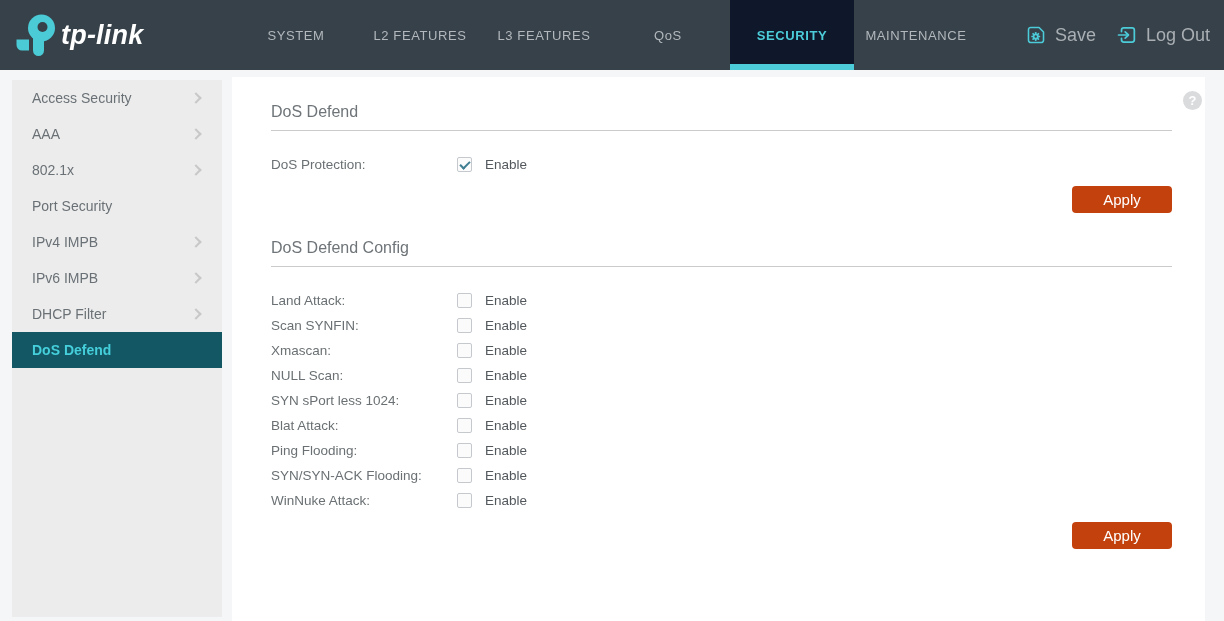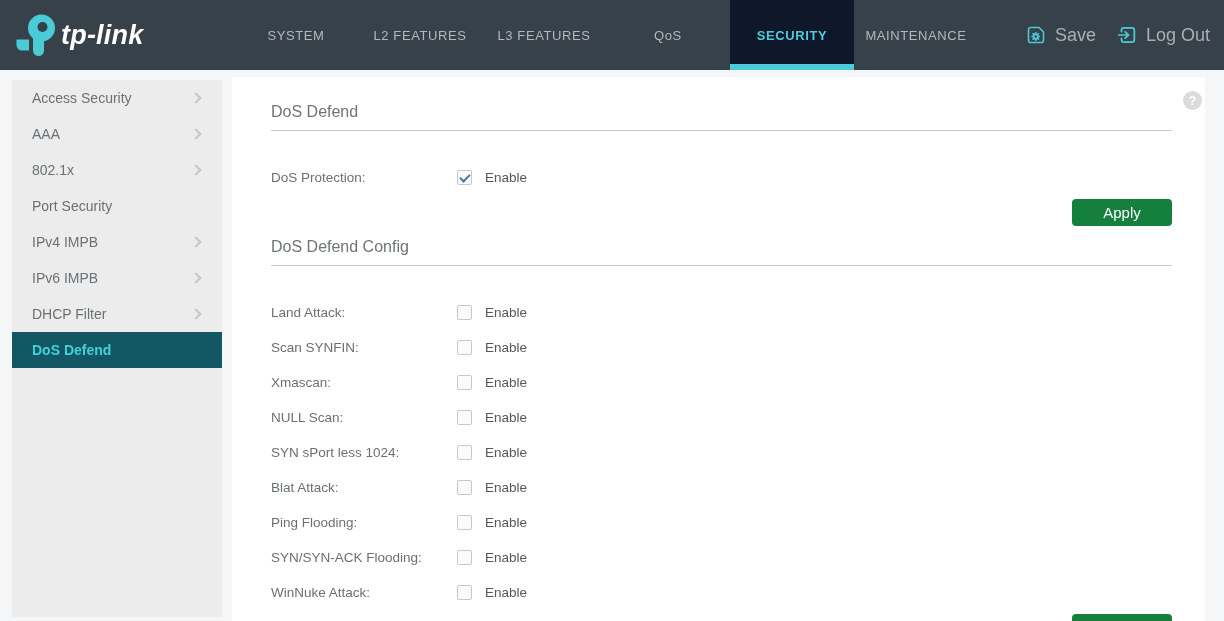--- a/index.html
+++ b/index.html
@@ -39,39 +39,39 @@
     transform:rotate(45deg); margin-right:3px;
   }
   .side-item.has-sub .chev { display:block; }
   .side-item.active { background:#125763; color:#45CFDB; font-weight:bold; }
 
   
   .content { position:absolute; left:232px; top:77px; width:973px; height:544px; background:#FFFFFF; }
   .content-inner { padding:26px 33px 0 39px; }
   .section-title { color:#6E7478; font-size:16px; line-height:18px; }
   .rule { height:1px; background:#C9CBCD; margin-top:9px; }
-  .section-2 { margin-top:12px; }
-
-  .field-row { display:flex; align-items:center; height:15px; margin-top:20px; }
-  .field-row.first { margin-top:39px; }
+  .section-2 { margin-top:26px; }
+
+  .field-row { display:flex; align-items:center; height:15px; margin-top:10px; }
+  .field-row.first { margin-top:26px; }
   .field-label { width:186px; color:#6A7073; font-size:13.5px; }
   .checkbox {
     width:15px; height:15px; border:1px solid #C5C9CD; border-radius:2px; background:#FBFBFC;
     display:flex; align-items:center; justify-content:center; cursor:pointer; flex:none;
   }
   .checkbox.checked::after {
     content:""; width:8px; height:4px; margin-bottom:2px;
     border-left:2px solid #3F7E90; border-bottom:2px solid #3F7E90;
     transform:rotate(-45deg);
   }
   .enable-label { margin-left:13px; color:#53585D; font-size:13.5px; }
 
   .apply-btn {
     display:block; margin:14px 0 0 auto; width:100px; height:27px;
-    background:#15803d; color:#FFFFFF; font-size:15px; font-family:"Liberation Sans",sans-serif;
+    background:#c2410c; color:#FFFFFF; font-size:15px; font-family:"Liberation Sans",sans-serif;
     border:none; border-radius:4px; cursor:pointer;
   }
 
   .help {
     position:absolute; left:1183px; top:91px; width:19px; height:19px; border-radius:50%;
     background:#D9DBDD; color:#FFFFFF; font-size:13px; font-weight:bold;
     display:flex; align-items:center; justify-content:center; cursor:pointer;
   }
 </style>
 </head>

